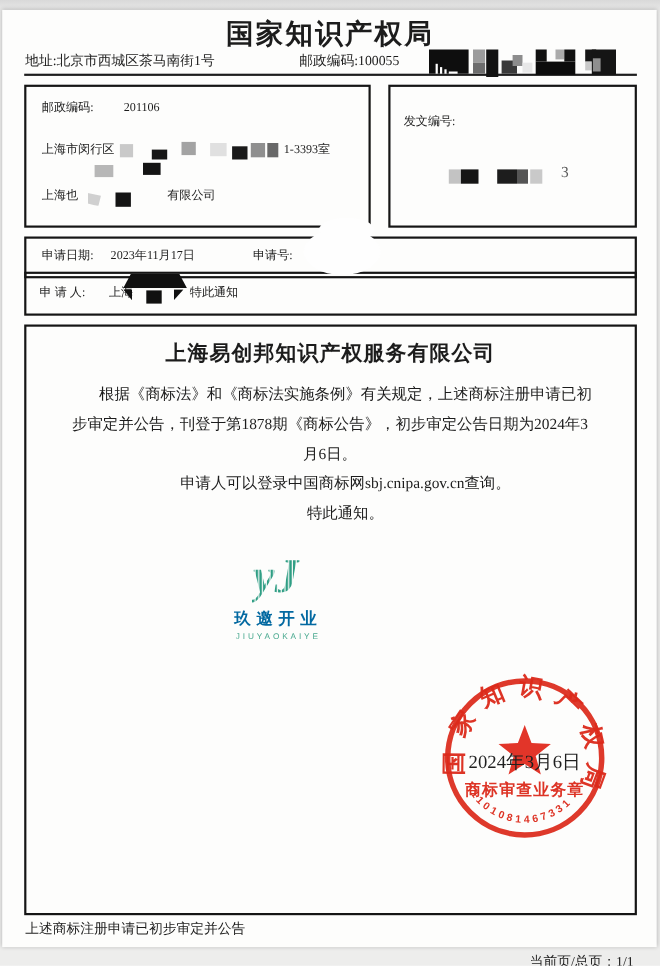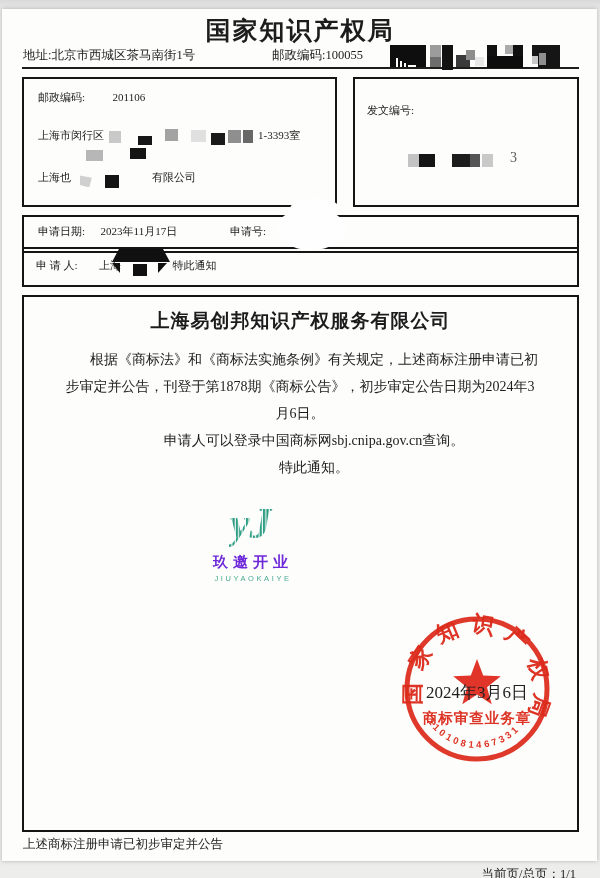--- a/index.html
+++ b/index.html
@@ -16,21 +16,21 @@
   .blk{position:absolute;}
   .rowtxt{white-space:nowrap;}
   .agency-title{top:14px;left:0;width:600px;text-align:center;font-size:25px;font-weight:bold;letter-spacing:2px;}
   .addr{top:47px;left:23px;font-size:12.5px;}
   .postal{top:47px;left:272px;font-size:12.5px;text-align:center;}
   .label13{font-size:11px;text-align:right;}
   .body-text{font-size:14px;line-height:27px;}
   p.notice-p{margin:0;text-indent:2em;}
   .inline-blk{display:inline-block;vertical-align:middle;}
   .logo-wrap{left:190px;top:497px;width:126px;text-align:center;}
-  .logo-cn{font-size:15px;font-weight:bold;letter-spacing:5px;color:#6d28d9;margin-top:2px;white-space:nowrap;}
+  .logo-cn{font-size:15px;font-weight:bold;letter-spacing:5px;color:#0369a1;margin-top:2px;white-space:nowrap;}
   .logo-en{font-size:7.5px;letter-spacing:2.6px;color:#49a98f;margin-top:2px;white-space:nowrap;font-family:"Liberation Sans",sans-serif;}
   .footer-left{left:23px;top:836px;font-size:12.5px;}
   .footer-right{right:24px;top:866px;font-size:12.5px;}
   .white-blob{position:absolute;background:#fefefe;border-radius:50%;z-index:6;}
   .black-mark{position:absolute;background:#101010;z-index:7;}
 </style>
 </head>
 <body>
 
 <div class="page"></div>

